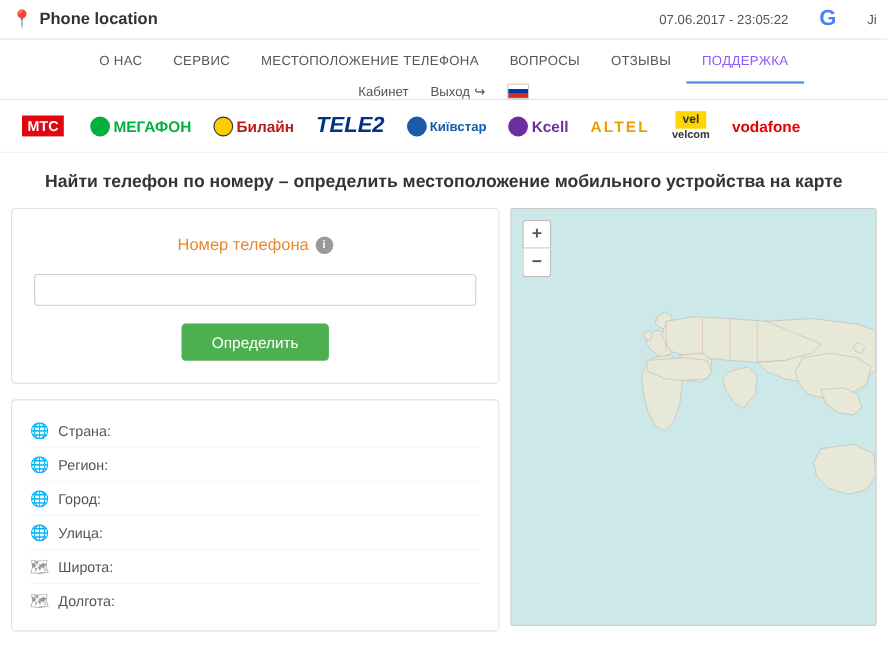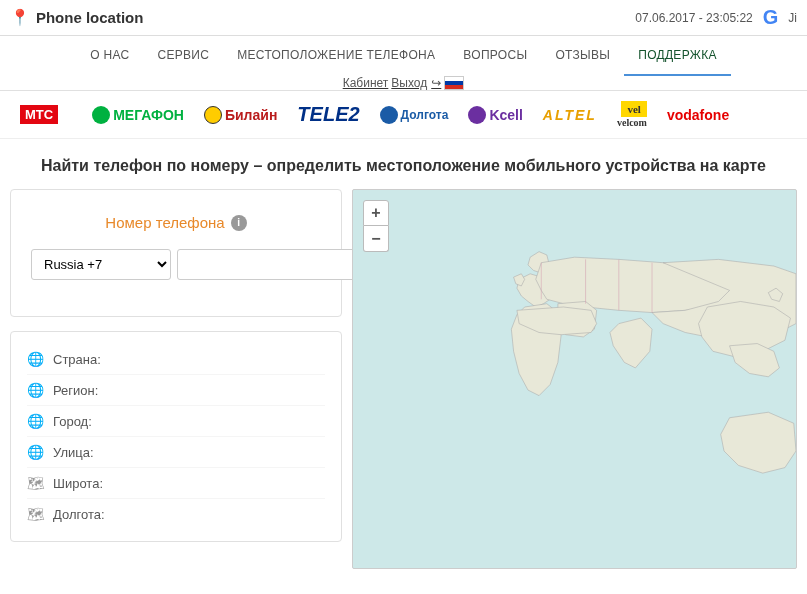--- a/index.html
+++ b/index.html
@@ -22,21 +22,21 @@
       font-weight: bold;
       color: #333;
     }
     .header-logo .pin-icon {
       color: #4a90d9;
       font-size: 16px;
     }
     .header-right {
       display: flex;
       align-items: center;
-      gap: 10px;
+      gap: 28px;
       font-size: 12px;
       color: #555;
     }
     .header-right .google-icon {
       font-size: 20px;
       font-weight: bold;
       color: #4285F4;
     }
 
     
@@ -55,29 +55,28 @@
     }
     .nav-item {
       padding: 12px 14px;
       font-size: 12px;
       color: #555;
       cursor: pointer;
       text-transform: uppercase;
       letter-spacing: 0.3px;
     }
     .nav-item.active {
-      color: #14532d;
+      color: #8b5cf6;
       border-bottom: 2px solid #4a90d9;
     }
     .nav-right {
       display: flex;
       align-items: center;
-      gap: 3px;
+      gap: 20px;
       font-size: 12px;
-      text-decoration: underline;
     }
     .nav-right span { cursor: pointer; color: #555; }
     .nav-right .logout { display: flex; align-items: center; gap: 4px; }
     .flag { width: 20px; height: 14px; background: linear-gradient(to bottom, #fff 33%, #0039a6 33%, #0039a6 66%, #d52b1e 66%); display: inline-block; border: 1px solid #ccc; }
 
     
     .brands-bar {
       display: flex;
       align-items: center;
       padding: 10px 20px;
@@ -93,29 +92,29 @@
       font-size: 14px;
       white-space: nowrap;
     }
     .brand-mts { color: #e30611; }
     .brand-mts-box {
       background: #e30611;
       color: #fff;
       padding: 2px 5px;
       font-size: 13px;
       font-weight: bold;
-      margin-right: 14px;
+      margin-right: 4px;
     }
     .brand-megafon { color: #00b140; }
     .brand-beeline { color: #b91c1c; }
     .brand-tele2 { color: #003087; font-style: italic; font-size: 20px; font-weight: 900; }
     .brand-kyivstar { color: #1a5ba6; font-size: 12px; }
     .brand-kcell { color: #6b2fa0; font-size: 14px; text-align: center; }
-    .brand-altel { color: #e8a000; font-size: 14px; letter-spacing: 2px; font-style: italic; }
-    .brand-velcom { display: flex; flex-direction: column; align-items: flex-end; font-size: 10px; color: #333; font-family: Liberation Serif, serif; }
+    .brand-altel { color: #e8a000; font-size: 14px; letter-spacing: 2px; }
+    .brand-velcom { display: flex; flex-direction: column; align-items: center; font-size: 10px; color: #333; }
     .brand-velcom-box { background: #ffd700; padding: 2px 6px; font-size: 11px; font-weight: bold; }
     .brand-vodafone { color: #e60000; font-size: 14px; text-align: center; }
 
     
     .circle-icon { width: 18px; height: 18px; border-radius: 50%; display: inline-block; margin-right: 3px; }
     .megafon-circle { background: #00b140; }
     .beeline-circle { background: #ffcc00; border: 1px solid #333; }
     .kyivstar-circle { background: #1a5ba6; }
     .kcell-circle { background: #6b2fa0; }
 
@@ -130,21 +129,21 @@
 
     
     .content-area {
       display: flex;
       padding: 0 10px 10px;
       gap: 10px;
     }
 
     
     .left-panel {
-      width: 332px;
+      width: 444px;
       flex-shrink: 0;
     }
 
     .form-card {
       border: 1px solid #e0e0e0;
       border-radius: 4px;
       padding: 24px 20px 20px;
       margin-bottom: 14px;
       background: #fff;
     }
@@ -318,21 +317,21 @@
   </div>
   <div class="brand brand-beeline">
     <span class="circle-icon beeline-circle"></span>
     <span>Билайн</span>
   </div>
   <div class="brand brand-tele2">
     <span>TELE2</span>
   </div>
   <div class="brand brand-kyivstar">
     <span class="circle-icon kyivstar-circle"></span>
-    <span>Долгота</span>
+    <span>Київстар</span>
   </div>
   <div class="brand brand-kcell">
     <span class="circle-icon kcell-circle"></span>
     <span>Kcell</span>
   </div>
   <div class="brand brand-altel">
     <span>ALTEL</span>
   </div>
   <div class="brand brand-velcom">
     <span class="brand-velcom-box">vel</span>
@@ -350,25 +349,23 @@
 <div class="content-area">
 
   <div class="left-panel">
 
     <div class="form-card">
       <div class="phone-label">
         <span>Номер телефона</span>
         <span class="info-icon">i</span>
       </div>
       <div class="phone-row">
-        <select class="country-select">
-          <option>Russia +7</option>
-        </select>
         <input class="phone-input" type="text" placeholder="" style="">
       </div>
+      <button class="locate-btn">Определить</button>
     </div>
 
     <div class="info-card">
       <div class="info-row">
         <span class="info-row-icon globe-svg">🌐</span>
         <span>Страна:</span>
       </div>
       <div class="info-row">
         <span class="info-row-icon globe-svg">🌐</span>
         <span>Регион:</span>

